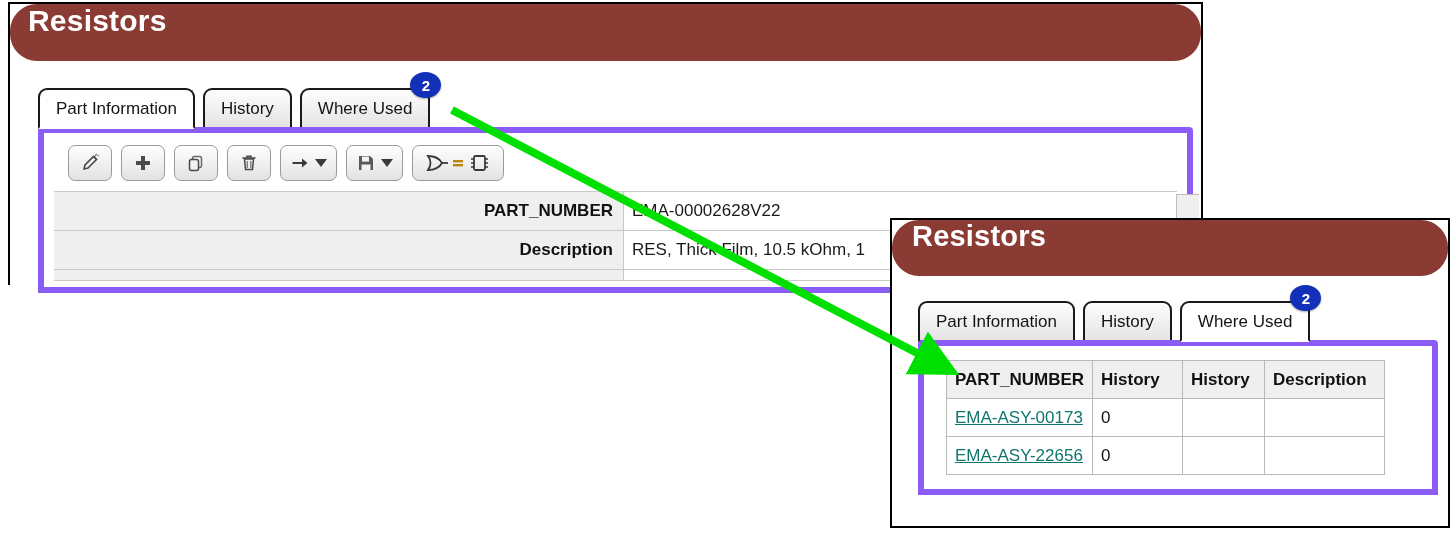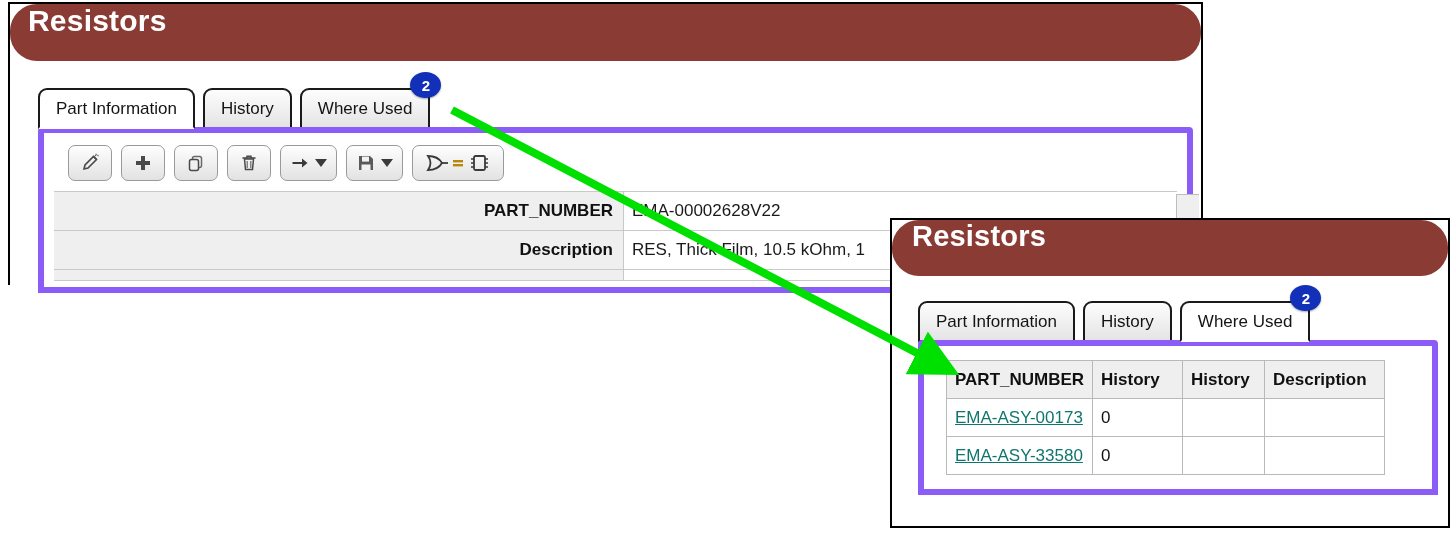--- a/index.html
+++ b/index.html
@@ -274,21 +274,21 @@
         <tr>
           <td class="col-pn">
             <a href="#">EMA-ASY-00173</a>
           </td>
           <td class="col-rev">0</td>
           <td class="col-var"></td>
           <td class="col-desc"></td>
         </tr>
         <tr>
           <td class="col-pn">
-            <a href="#">EMA-ASY-33580</a>
+            <a href="#">EMA-ASY-22656</a>
           </td>
           <td class="col-rev">0</td>
           <td class="col-var"></td>
           <td class="col-desc"></td>
         </tr>
       </tbody>
     </table>
   </div>
 </div>
 

